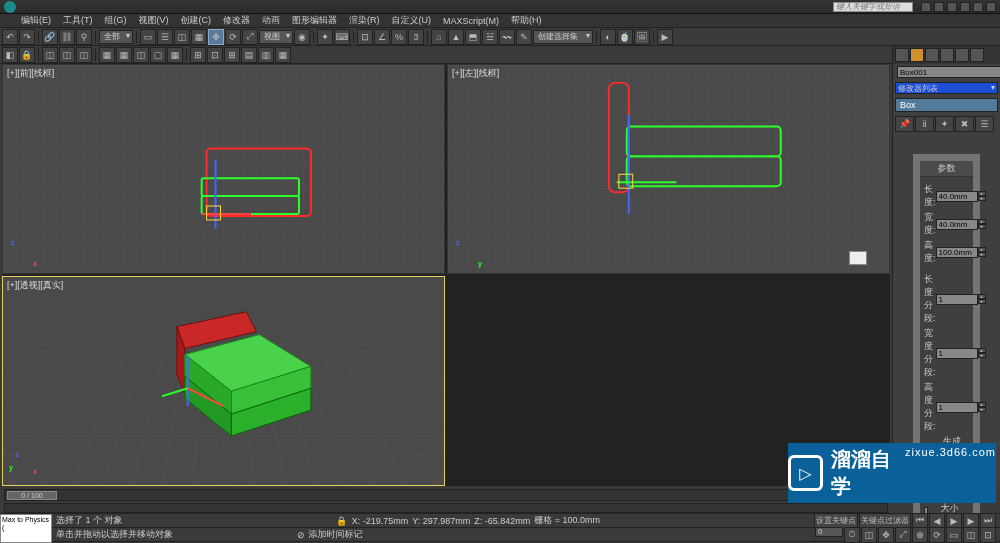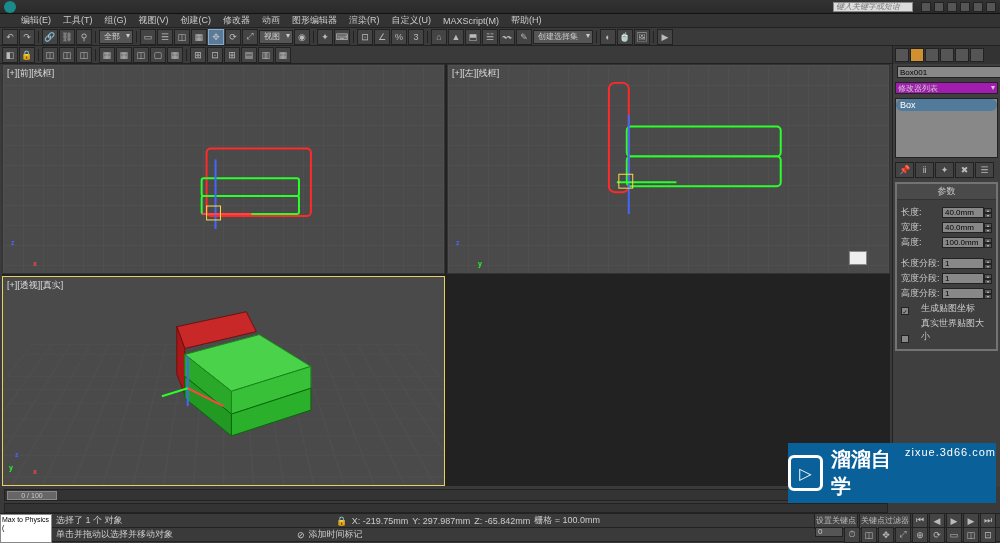--- a/index.html
+++ b/index.html
@@ -36,28 +36,28 @@
 
 svg.scene { position: absolute; inset: 0; z-index: 10; }
 
 
 .cmd-panel { position: absolute; top: 46px; right: 0; width: 108px; bottom: 56px; background: #3f3f3f; border-left: 1px solid #222; display: flex; flex-direction: column; }
 .cmd-tabs { display: flex; padding: 2px; gap: 1px; background: #333; }
 .cmd-tab { width: 14px; height: 14px; background: #555; border: 1px solid #222; cursor: pointer; }
 .cmd-tab.active { background: #d09030; }
 .name-field { margin: 2px; height: 12px; background: #888; border: 1px solid #222; font-size: 8px; padding: 0 2px; color: #000; }
 .name-field-row { display: flex; align-items: center; gap: 2px; margin: 0 2px; }
-.mod-dropdown { margin: 2px; height: 12px; background: #a21caf; border: 1px solid #222; font-size: 8px; padding: 0 2px; color: #ccc; position: relative; }
+.mod-dropdown { margin: 2px; height: 12px; background: #1d4ed8; border: 1px solid #222; font-size: 8px; padding: 0 2px; color: #ccc; position: relative; }
 .mod-dropdown::after { content: "▾"; position: absolute; right: 2px; }
 .mod-stack { margin: 2px; height: 60px; background: #888; border: 1px solid #222; }
-.mod-stack-item { background: #527a9a; color: #fff; font-size: 9px; padding: 1px 4px; border-radius: 6px; }
+.mod-stack-item { background: #527a9a; color: #fff; font-size: 9px; padding: 1px 4px; }
 .mod-buttons { margin: 2px; display: flex; gap: 1px; }
 .mod-buttons .tool-btn { width: 19px; }
 
-.rollout { margin: 2px; border: 2px solid #737373; }
+.rollout { margin: 20px; border: 7px solid #737373; }
 .rollout-header { background: #4a4a4a; font-size: 9px; text-align: center; padding: 1px; border-bottom: 1px solid #333; }
 .rollout-body { padding: 4px; background: #3f3f3f; }
 .param-row { display: flex; align-items: center; justify-content: space-between; margin: 2px 0; font-size: 9px; }
 .param-row label { color: #ccc; }
 .spinner { display: flex; align-items: center; }
 .spinner-input { width: 42px; height: 11px; background: #888; border: 1px solid #222; font-size: 8px; padding: 0 2px; text-align: left; color: #000; }
 .spinner-btns { display: flex; flex-direction: column; }
 .spinner-btn { width: 8px; height: 5px; background: #555; border: 1px solid #222; font-size: 4px; line-height: 3px; text-align: center; cursor: pointer; }
 .checkbox-row { display: flex; align-items: flex-end; gap: 12px; font-size: 9px; margin: 2px 0; }
 .checkbox { width: 8px; height: 8px; background: #888; border: 1px solid #222; display: flex; align-items: center; justify-content: center; font-size: 6px; color: #000; }

